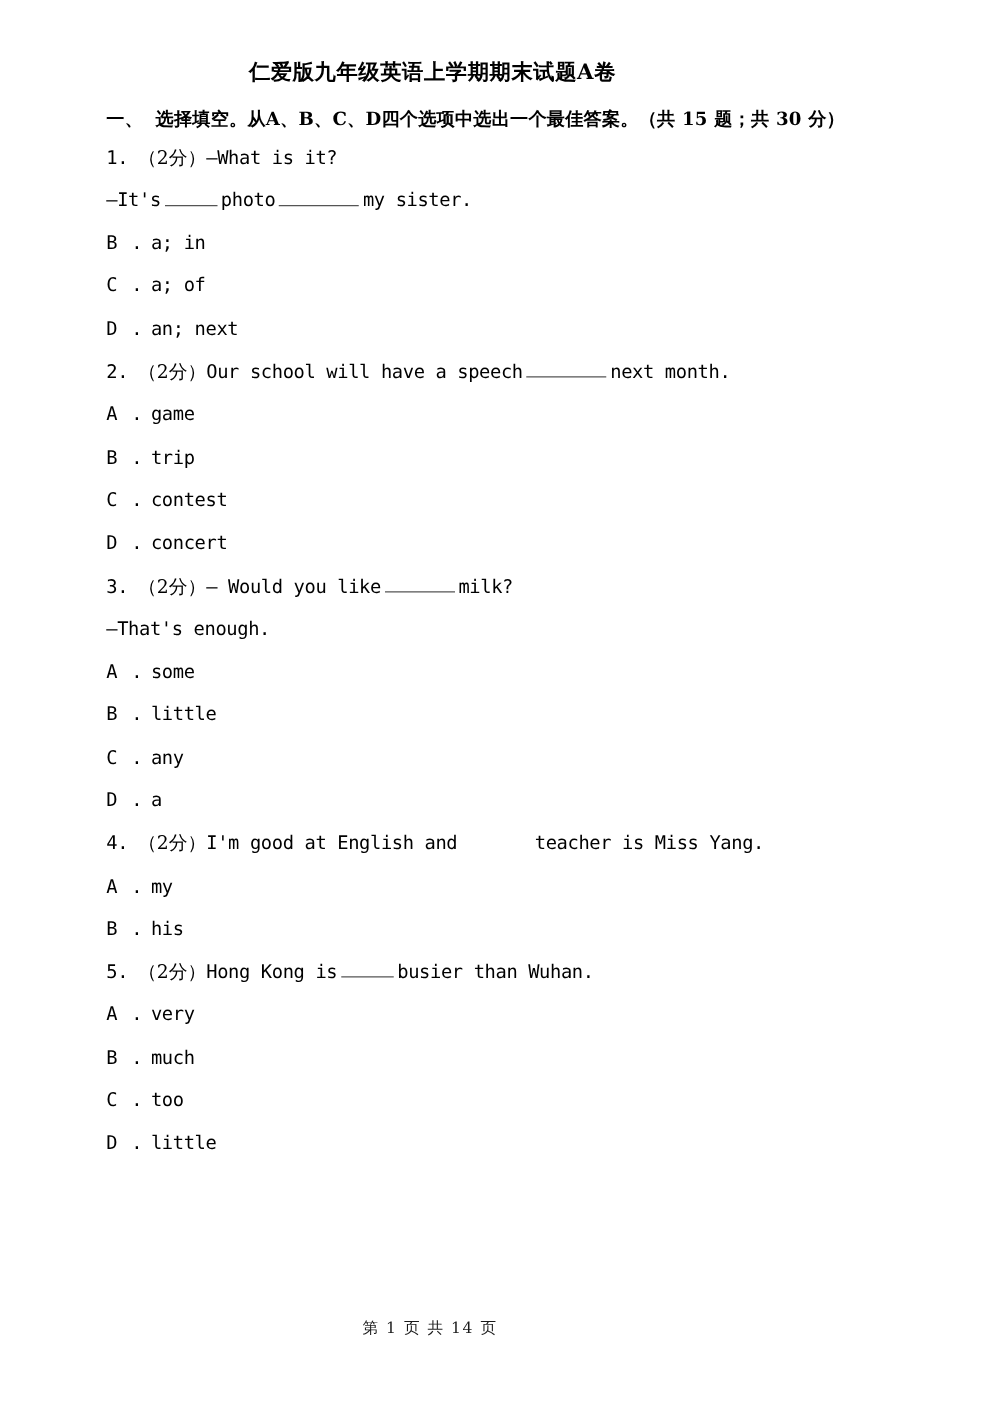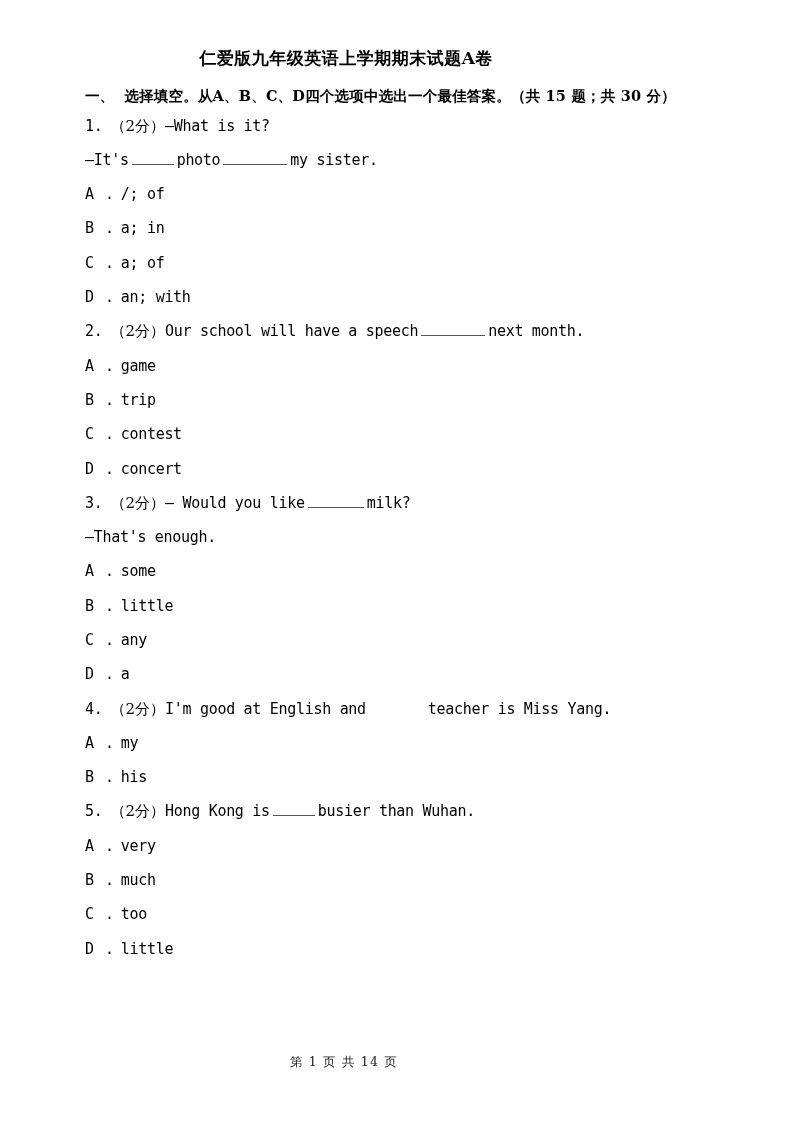--- a/index.html
+++ b/index.html
@@ -117,24 +117,23 @@
 
   <div class="section-header">
     <span class="sec-num">一、</span><span>选择填空。从A、B、C、D四个选项中选出一个最佳答案。（共 15 题；共 30 分）</span>
   </div>
 
   <div class="q-list">
 
     <div>
       <div class="line first-line"><span class="q-num">1.</span><span class="marks">（2分）</span><span>—What is it?</span></div>
       <div class="line"><span>—It's</span><span class="blank w-sm"></span><span>photo</span><span class="blank w-lg"></span><span>my sister.</span></div>
-      <div class="line"><span class="opt-letter">A</span><span class="opt-sep">.</span><span>/; of</span></div>
       <div class="line"><span class="opt-letter">B</span><span class="opt-sep">.</span><span>a; in</span></div>
       <div class="line"><span class="opt-letter">C</span><span class="opt-sep">.</span><span>a; of</span></div>
-      <div class="line"><span class="opt-letter">D</span><span class="opt-sep">.</span><span>an; with</span></div>
+      <div class="line"><span class="opt-letter">D</span><span class="opt-sep">.</span><span>an; next</span></div>
     </div>
 
     <div>
       <div class="line"><span class="q-num">2.</span><span class="marks">（2分）</span><span>Our school will have a speech</span><span class="blank w-lg"></span><span>next month.</span></div>
       <div class="line"><span class="opt-letter">A</span><span class="opt-sep">.</span><span>game</span></div>
       <div class="line"><span class="opt-letter">B</span><span class="opt-sep">.</span><span>trip</span></div>
       <div class="line"><span class="opt-letter">C</span><span class="opt-sep">.</span><span>contest</span></div>
       <div class="line"><span class="opt-letter">D</span><span class="opt-sep">.</span><span>concert</span></div>
     </div>
 

